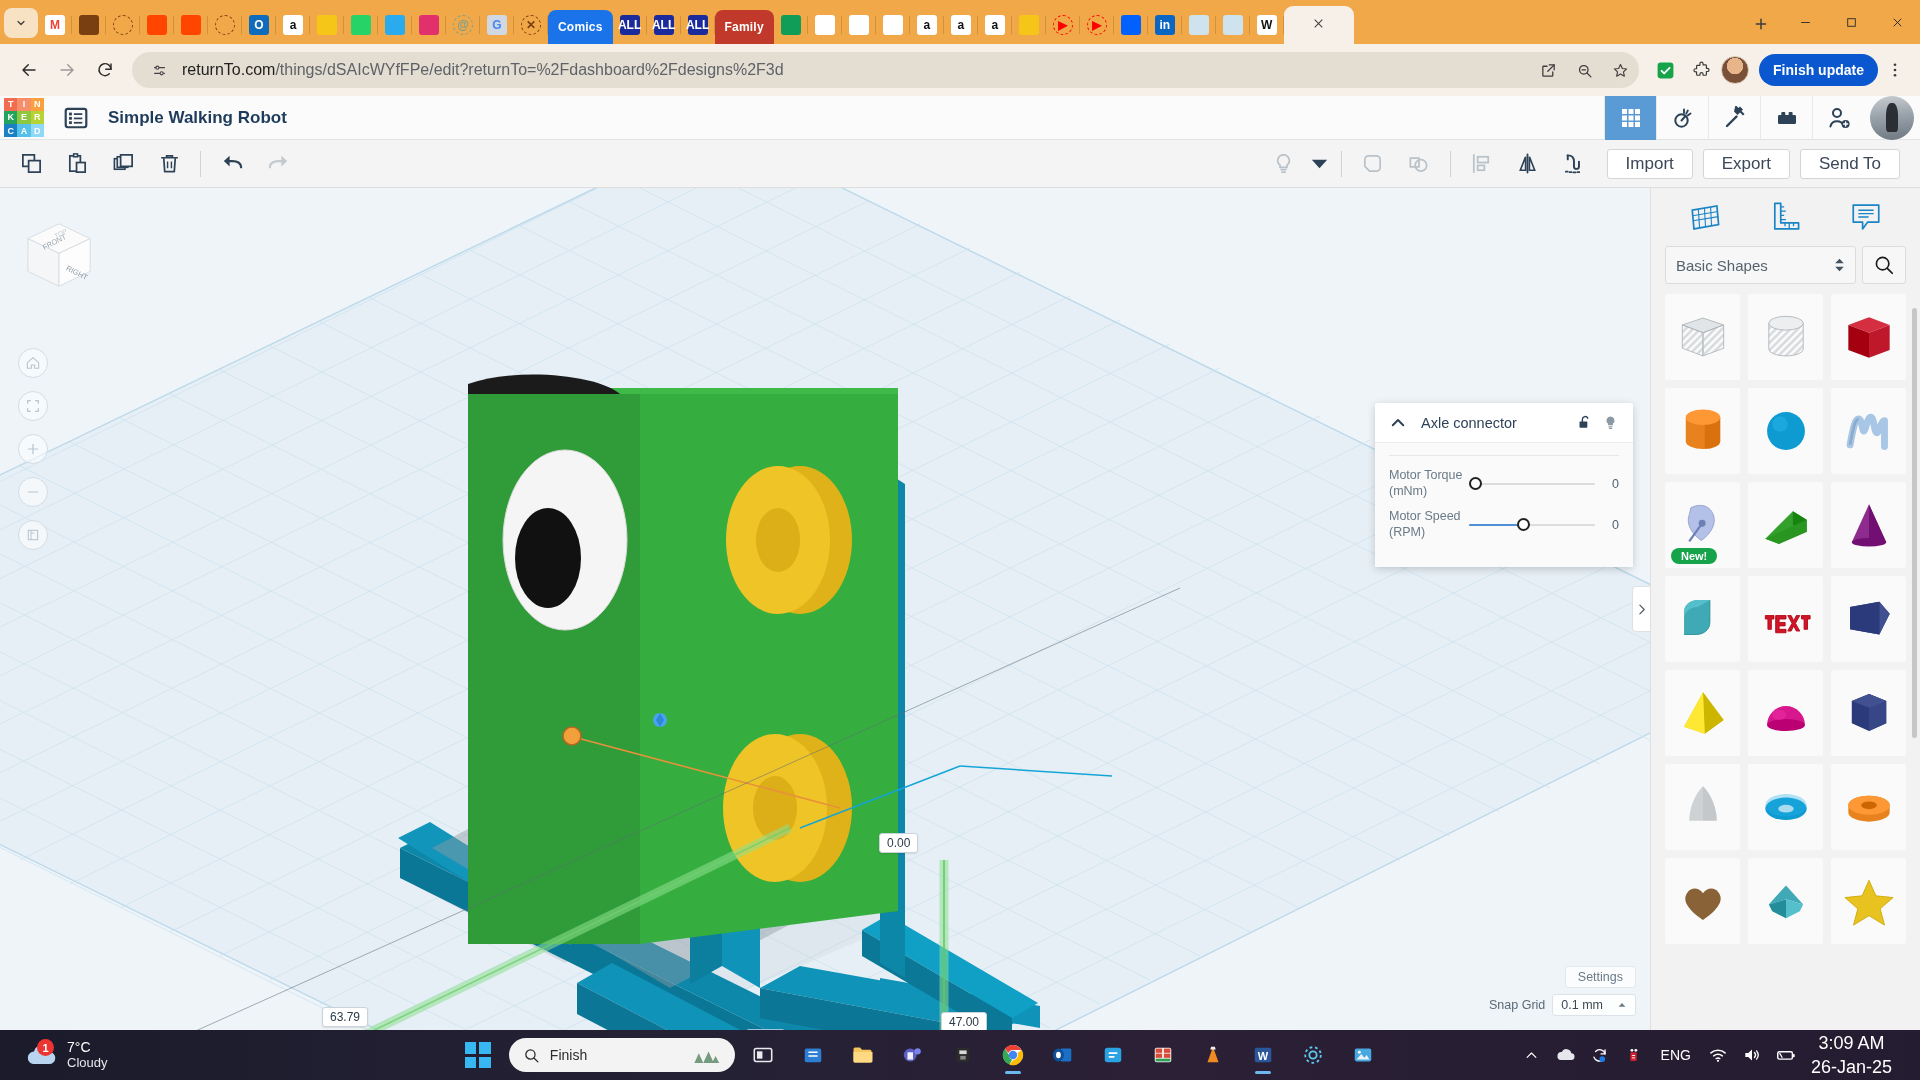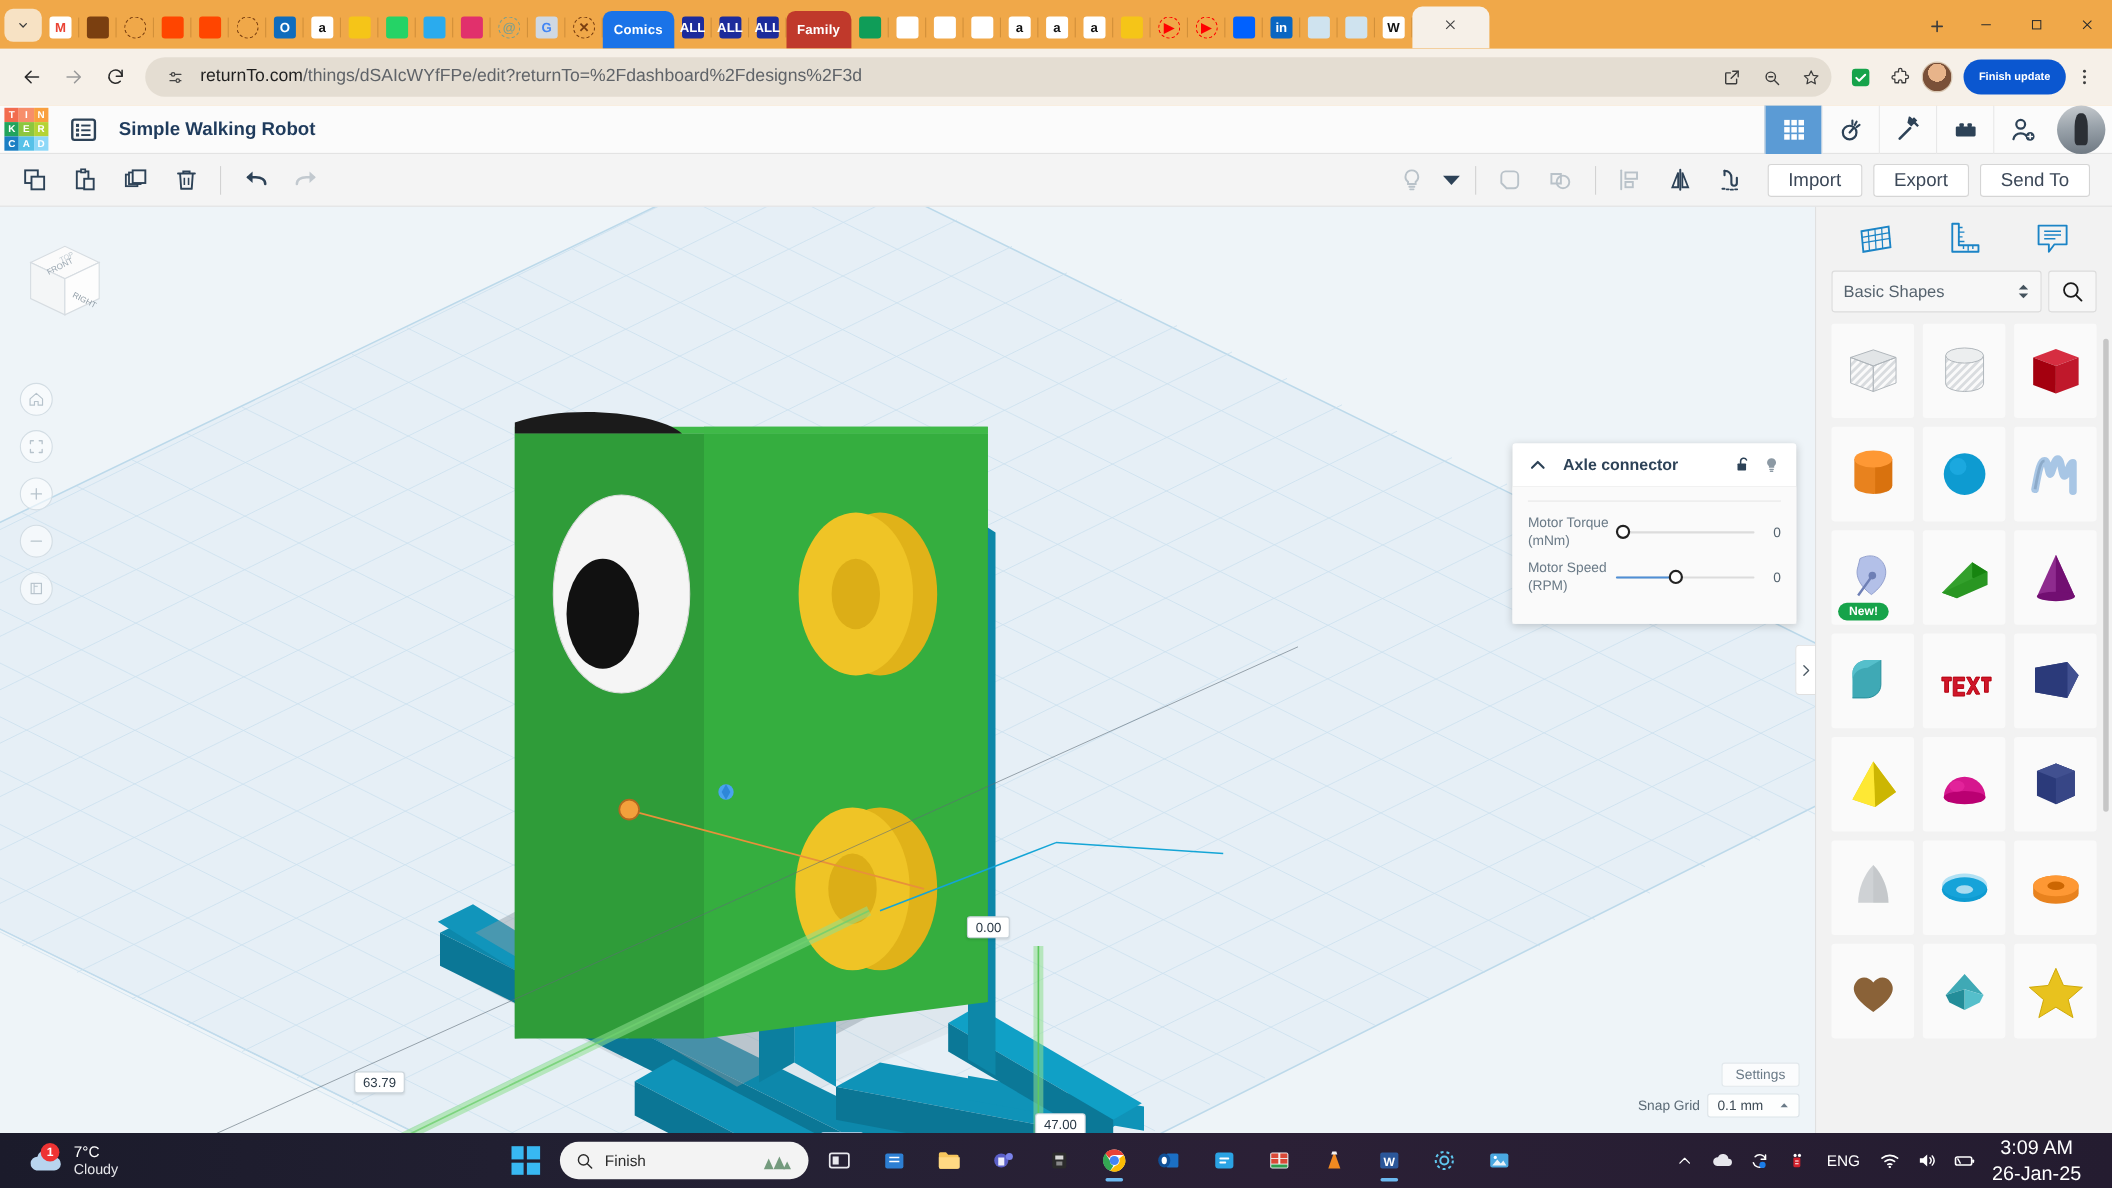--- a/index.html
+++ b/index.html
@@ -60,21 +60,21 @@
   .omnibox .url .path{color:#5f6368;}
   .omni-icon{width:26px;height:26px;display:flex;align-items:center;justify-content:center;flex:0 0 auto;}
   .omni-icon svg{width:17px;height:17px;}
   .ext-icon{width:32px;height:32px;display:flex;align-items:center;justify-content:center;flex:0 0 auto;}
   .ext-icon svg{width:19px;height:19px;}
   .avatar-sm{width:28px;height:28px;border-radius:50%;
     background:radial-gradient(circle at 50% 35%, #e8b48a 0 38%, #7a5038 39% 100%);
     border:1px solid #d8c7b2;flex:0 0 auto;}
   .finish-update{
     background:#0b57d0;color:#fff;border-radius:16px;height:32px;display:flex;align-items:center;
-    padding:0 14px;font-size:10px;font-weight:600;white-space:nowrap;flex:0 0 auto;margin-left:6px;
+    padding:0 14px;font-size:14px;font-weight:600;white-space:nowrap;flex:0 0 auto;margin-left:6px;
   }
   .kebab{width:26px;height:32px;display:flex;align-items:center;justify-content:center;flex:0 0 auto;}
 
   
   #app{position:absolute;top:96px;left:0;width:1920px;height:934px;background:#fff;}
 
   .tc-topbar{height:44px;background:#fbfbfb;border-bottom:1px solid #e3e3e3;display:flex;align-items:center;}
   .tc-logo{width:40px;height:40px;display:grid;grid-template-columns:repeat(3,1fr);grid-template-rows:repeat(3,1fr);
     margin-left:4px;flex:0 0 auto;}
   .tc-logo span{display:flex;align-items:center;justify-content:center;color:#fff;font-size:9px;font-weight:700;font-family:"Liberation Sans",sans-serif;}
@@ -116,21 +116,21 @@
   }
   .dim-label.blue{background:#e8f3fb;border-color:#9fc4dd;}
 
   
   .proppanel{
     position:absolute;left:1375px;top:215px;width:258px;background:#fff;border-radius:3px;
     box-shadow:0 2px 8px rgba(0,0,0,.18);
   }
   .pp-head{height:40px;display:flex;align-items:center;padding:0 12px;border-bottom:1px solid #eee;}
   .pp-head .chev{width:22px;height:22px;display:flex;align-items:center;justify-content:center;}
-  .pp-title{font-size:14.5px;font-weight:700;color:#2d4257;margin-left:12px;flex:1 1 auto;}
+  .pp-title{font-size:14.5px;font-weight:400;color:#2d4257;margin-left:12px;flex:1 1 auto;}
   .pp-icn{width:22px;height:22px;display:flex;align-items:center;justify-content:center;margin-left:4px;}
   .pp-body{padding:12px 14px 16px;background:#fafafa;}
   .pp-divider{height:1px;background:#e7e7e7;margin-bottom:12px;}
   .pp-row{display:flex;align-items:center;margin-bottom:10px;}
   .pp-lab{font-size:12.5px;color:#6a7a87;line-height:1.25;width:74px;flex:0 0 auto;}
   .slider{flex:1 1 auto;position:relative;height:18px;display:flex;align-items:center;margin:0 6px;}
   .slider .track{position:absolute;left:0;right:0;height:2px;background:#dcdcdc;border-radius:1px;}
   .slider .fill{position:absolute;left:0;height:2px;background:#4f8fd6;border-radius:1px;}
   .slider .knob{position:absolute;width:13px;height:13px;border-radius:50%;background:#fff;border:2px solid #222;}
   .pp-val{font-size:12.5px;color:#53626e;width:18px;text-align:right;flex:0 0 auto;}
@@ -767,21 +767,21 @@
               </svg>
           </div>
           <div class="navbtn">
             <svg viewBox="0 0 24 24">
                 <rect x="5" y="5" width="14" height="14" stroke="#b7c3cc" stroke-width="1.6" fill="none"></rect>
                 <path d="M9 5v14M9 9h5" stroke="#b7c3cc" stroke-width="1.4"></path>
               </svg>
           </div>
         </div>
 
-        <div class="dim-label" style="left:322px;top:786px">63.79</div>
+        <div class="dim-label" style="left:322px;top:819px">63.79</div>
 
         <div class="dim-label blue" style="left:746px;top:841px">0.00</div>
 
         <div class="dim-label" style="left:941px;top:824px">47.00</div>
         <div class="dim-label" style="left:879px;top:645px">0.00</div>
 
         <div class="proppanel">
           <div class="pp-head">
             <div class="chev">
               <svg viewBox="0 0 24 24" width="18" height="18">

